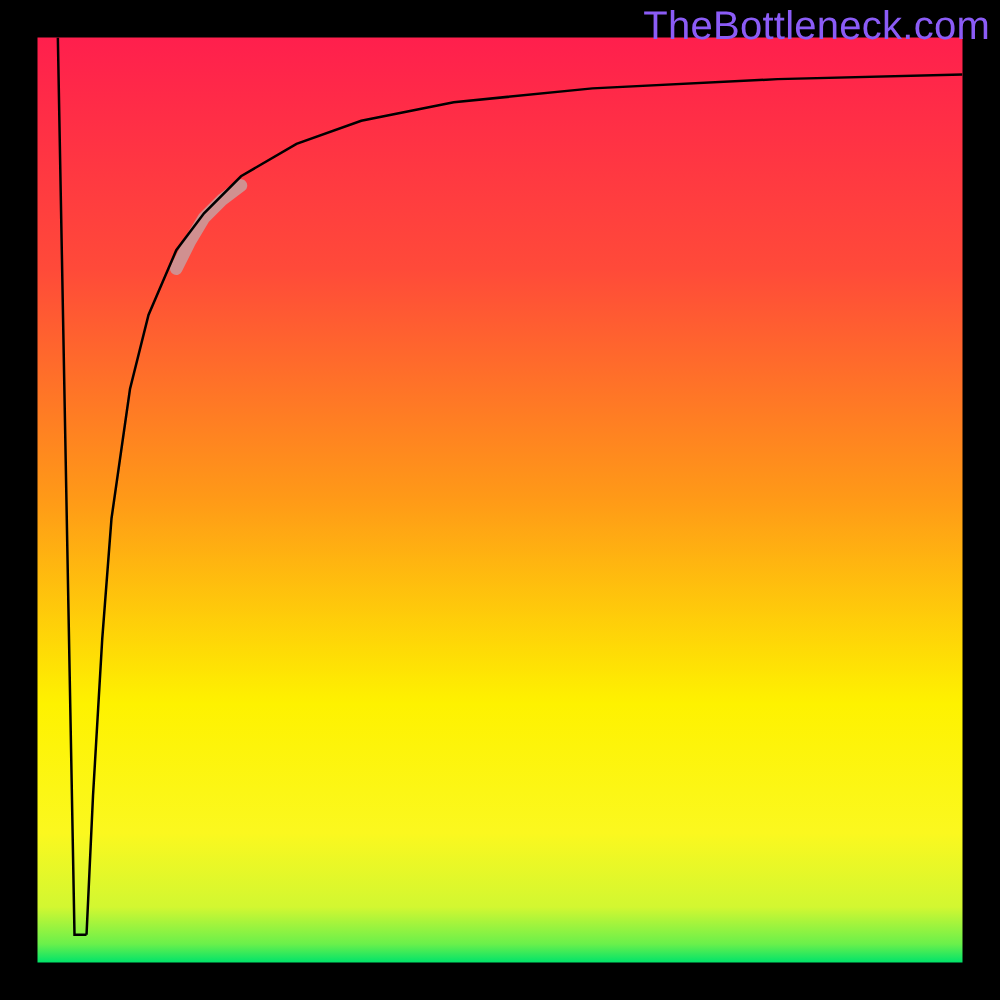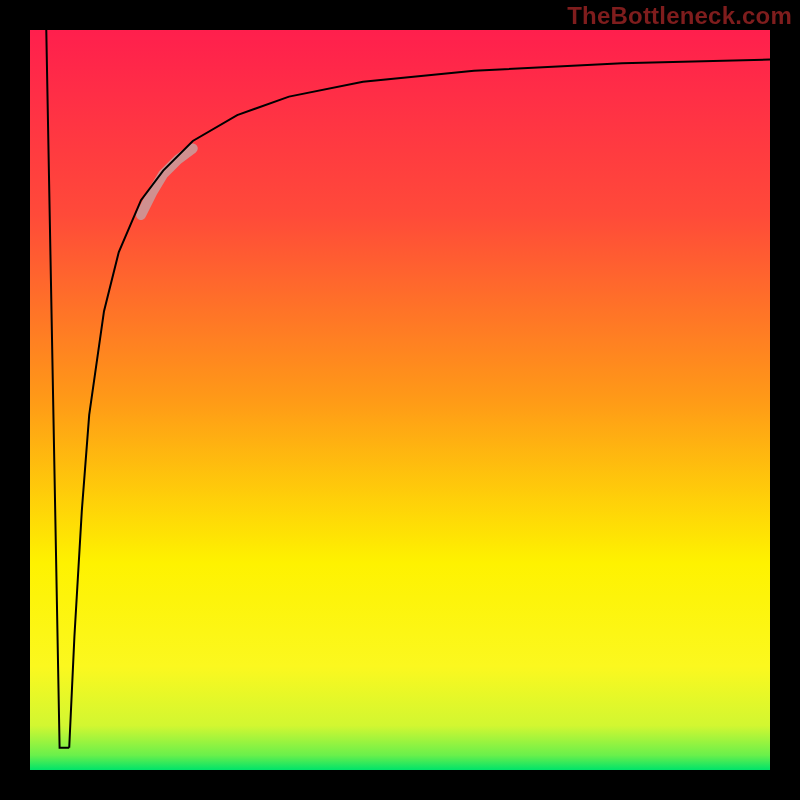--- a/index.html
+++ b/index.html
@@ -16,24 +16,24 @@
     width: 800px;
     height: 800px;
   }
   svg {
     display: block;
   }
   .watermark {
     position: absolute;
     top: 2px;
     right: 8px;
-    color: #7f1d1d;
-    font-size: 24px;
+    color: #8b5cf6;
+    font-size: 32px;
     letter-spacing: 0.2px;
-    font-weight: 700;
+    font-weight: 400;
     user-select: none;
   }
 </style>
 </head>
 <body>
 
 <div class="stage">
 
   <svg width="800" height="800" viewBox="0 0 800 800">
     <defs>

